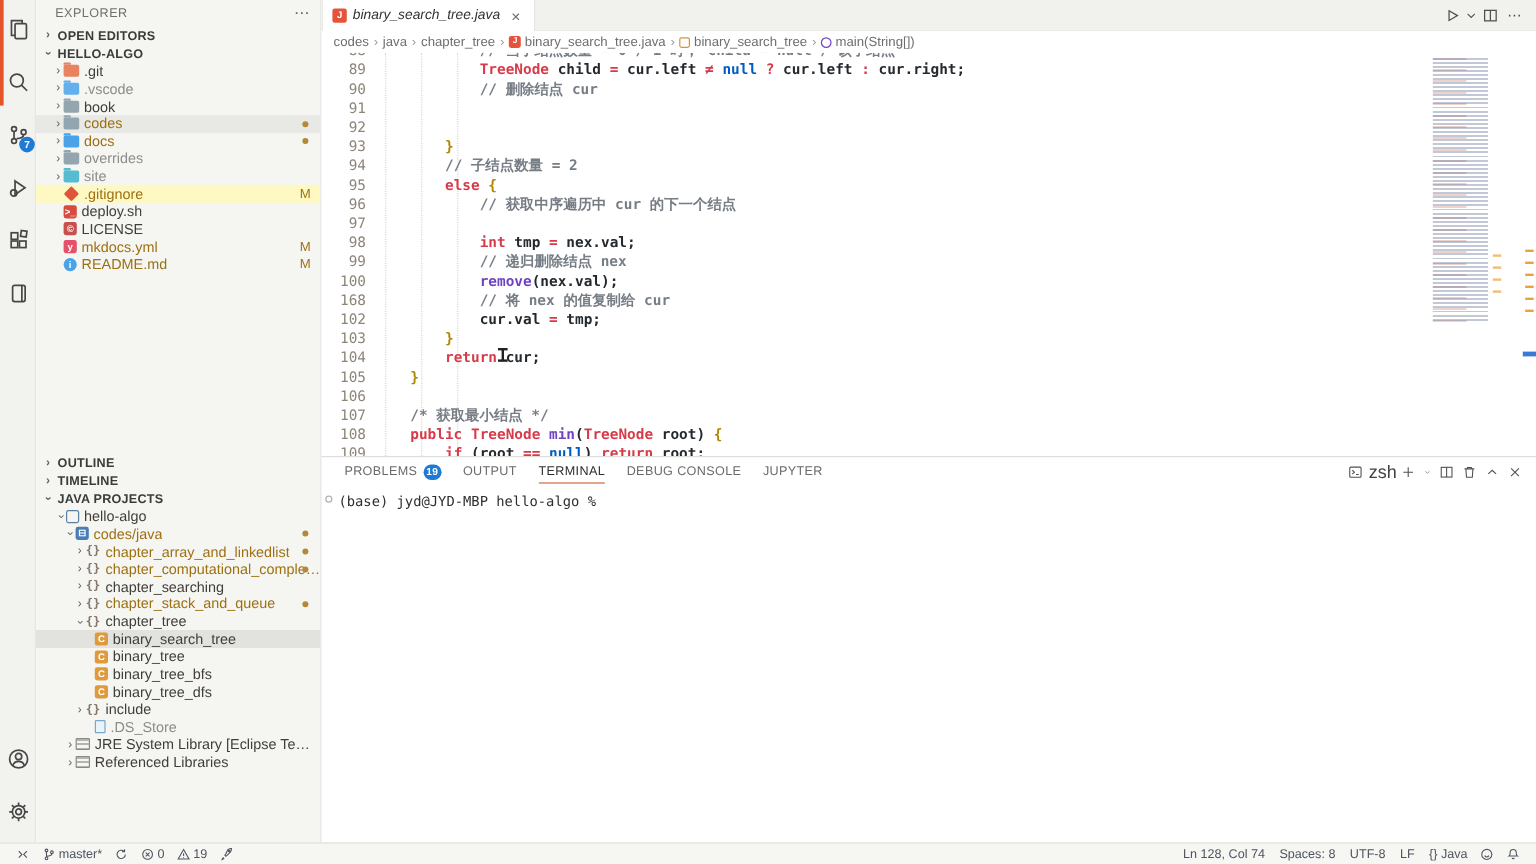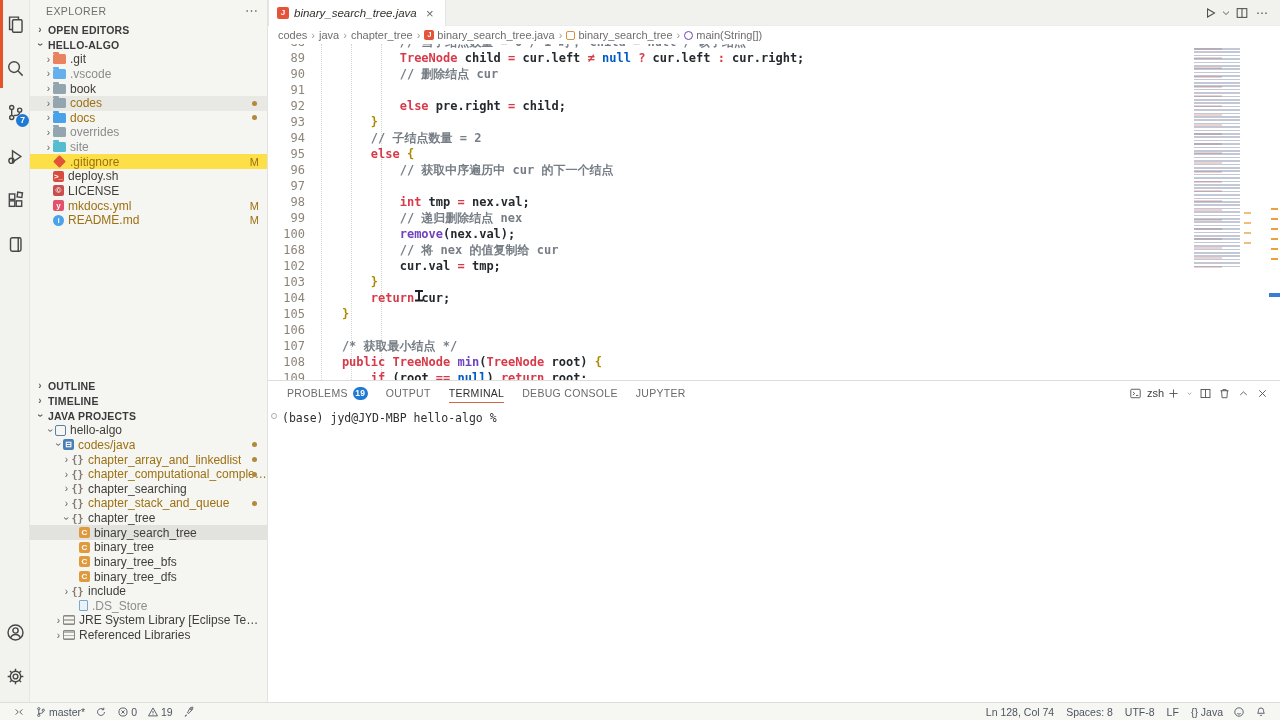--- a/index.html
+++ b/index.html
@@ -24,21 +24,21 @@
   .sb-title{font-size:10.5px;color:#6f6f6f;letter-spacing:.4px;}
   .sb-more{margin-left:auto;color:#616161;font-size:13px;letter-spacing:1px;cursor:pointer;}
   .sec-row{height:15px;display:flex;align-items:center;font-size:10.5px;font-weight:bold;color:#3b3b3b;letter-spacing:.2px;cursor:pointer;}
   .sec-row .chev{width:10px;margin:0 3px 0 5px;}
   .explorer-top{position:absolute;top:22px;left:0;right:0;}
   .bottom-secs{position:absolute;top:378px;left:0;right:0;}
   .chev{display:inline-block;width:9px;font-size:10px;color:#616161;text-align:center;flex:none;}
   .chev.open{transform:rotate(90deg);}
   .trow{position:relative;height:14.64px;display:flex;align-items:center;font-size:12px;color:#413e39;cursor:pointer;white-space:nowrap;}
   .trow .lbl{margin-left:4px;overflow:hidden;text-overflow:ellipsis;}
-  .trow.sel-blue{background:#fde047;}
+  .trow.sel-blue{background:#fef9c3;}
   .trow.sel-gray{background:#e2e2df;}
   .trow.hover{background:#e8e8e5;}
   .trow .lbl.gold{color:#9d7112;}
   .trow .lbl.muted{color:#8c8c8c;}
   .git-badge{position:absolute;right:8px;color:#9d7112;font-size:11px;}
   .mod-dot{position:absolute;right:10px;width:5px;height:5px;border-radius:50%;background:#b3883a;}
   .fi{flex:none;display:inline-block;}
   .fi.folder{width:13px;height:10px;border-radius:1.5px;position:relative;}
   .fi.folder:before{content:"";position:absolute;left:0;top:-2px;width:6px;height:2px;border-radius:1px 1px 0 0;background:inherit;}
   .fi.sq{width:11px;height:11px;border-radius:2px;color:#fff;font-size:8px;font-weight:bold;text-align:center;line-height:11px;}
@@ -92,21 +92,21 @@
   .panel-tabs{position:absolute;top:0;left:10px;height:24px;display:flex;align-items:center;}
   .ptab{position:relative;height:24px;display:flex;align-items:center;padding:0 9px;font-size:10.5px;color:#6a6a6a;
     letter-spacing:.3px;cursor:pointer;}
   .ptab.active{color:#2f2f2f;}
   .ptab.active:after{content:"";position:absolute;left:9px;right:9px;bottom:2px;height:1.5px;background:#cf6a43;}
   .ptab-badge{margin-left:5px;min-width:15px;height:13px;border-radius:7px;background:#1f7ad4;color:#fff;
     font-size:8.5px;line-height:13px;text-align:center;font-weight:bold;padding:0 2px;}
   .panel-controls{position:absolute;top:0;right:8px;height:24px;display:flex;align-items:center;color:#4f4f4f;}
   .pc-btn{display:flex;align-items:center;height:22px;padding:0 3px;cursor:pointer;}
   .pc-btn svg{width:13px;height:13px;stroke:#4f4f4f;fill:none;stroke-width:1.1;}
-  .pc-label{font-size:11px;margin-left:2px;color:#424242;text-align:right;}
+  .pc-label{font-size:15px;margin-left:2px;color:#424242;text-align:right;}
   .terminal{position:absolute;top:30px;left:0;right:0;bottom:0;font-family:"DejaVu Sans Mono",monospace;
     font-size:11.5px;color:#2f2f2f;padding-left:14px;}
   .prompt-dot{position:absolute;left:3px;top:2px;width:6px;height:6px;border:1px solid #b0b0b0;border-radius:50%;}
 
   
   .statusbar{position:absolute;left:0;bottom:0;width:1280px;height:18px;background:#f6f6f3;border-top:1px solid #dededb;
     display:flex;align-items:center;font-size:10.5px;color:#4e5560;padding:0 8px;}
   .sb-left,.sb-right{display:flex;align-items:center;height:30px;}
   .sb-right{margin-left:auto;}
   .st-item{display:flex;align-items:center;height:18px;padding:0 5px;cursor:pointer;white-space:nowrap;}
@@ -417,21 +417,21 @@
       </div>
     <div class="code">
       <div class="guide" style="left:53px"></div>
       <div class="guide" style="left:83px"></div>
       <div class="guide" style="left:113px"></div>
       <div id="code-lines">
           <div class="code-line" style="top:-10px"><span class="ln">88</span><span class="lc" style="padding-left:12ch"><span class="tok-c">// 当子结点数量 = 0 / 1 时， child = null / 该子结点</span></span></div>
           <div class="code-line" style="top:6px"><span class="ln">89</span><span class="lc" style="padding-left:12ch"><span class="tok-t">TreeNode </span><span class="tok-p">child </span><span class="tok-o">= </span><span class="tok-p">cur.left </span><span class="tok-o">≠ </span><span class="tok-n">null </span><span class="tok-o">? </span><span class="tok-p">cur.left </span><span class="tok-o">: </span><span class="tok-p">cur.right;</span></span></div>
           <div class="code-line" style="top:22px"><span class="ln">90</span><span class="lc" style="padding-left:12ch"><span class="tok-c">// 删除结点 cur</span></span></div>
           <div class="code-line" style="top:38px"><span class="ln">91</span></div>
-          <div class="code-line" style="top:54px"><span class="ln">92</span><span class="lc" style="padding-left:12ch"><span class="tok-k">else </span><span class="tok-p">pre.right </span><span class="tok-o">= </span><span class="tok-p">child;</span></span></div>
+          <div class="code-line" style="top:54px"><span class="ln">92</span></div>
           <div class="code-line" style="top:70px"><span class="ln">93</span><span class="lc" style="padding-left:8ch"><span class="tok-b">}</span></span></div>
           <div class="code-line" style="top:86px"><span class="ln">94</span><span class="lc" style="padding-left:8ch"><span class="tok-c">// 子结点数量 = 2</span></span></div>
           <div class="code-line" style="top:102px"><span class="ln">95</span><span class="lc" style="padding-left:8ch"><span class="tok-k">else </span><span class="tok-b">{</span></span></div>
           <div class="code-line" style="top:118px"><span class="ln">96</span><span class="lc" style="padding-left:12ch"><span class="tok-c">// 获取中序遍历中 cur 的下一个结点</span></span></div>
           <div class="code-line" style="top:134px"><span class="ln">97</span></div>
           <div class="code-line" style="top:150px"><span class="ln">98</span><span class="lc" style="padding-left:12ch"><span class="tok-k">int </span><span class="tok-p">tmp </span><span class="tok-o">= </span><span class="tok-p">nex.val;</span></span></div>
           <div class="code-line" style="top:166px"><span class="ln">99</span><span class="lc" style="padding-left:12ch"><span class="tok-c">// 递归删除结点 nex</span></span></div>
           <div class="code-line" style="top:182px"><span class="ln">100</span><span class="lc" style="padding-left:12ch"><span class="tok-f">remove</span><span class="tok-p">(nex.val);</span></span></div>
           <div class="code-line" style="top:198px"><span class="ln">168</span><span class="lc" style="padding-left:12ch"><span class="tok-c">// 将 nex 的值复制给 cur</span></span></div>
           <div class="code-line" style="top:214px"><span class="ln">102</span><span class="lc" style="padding-left:12ch"><span class="tok-p">cur.val </span><span class="tok-o">= </span><span class="tok-p">tmp;</span></span></div>

